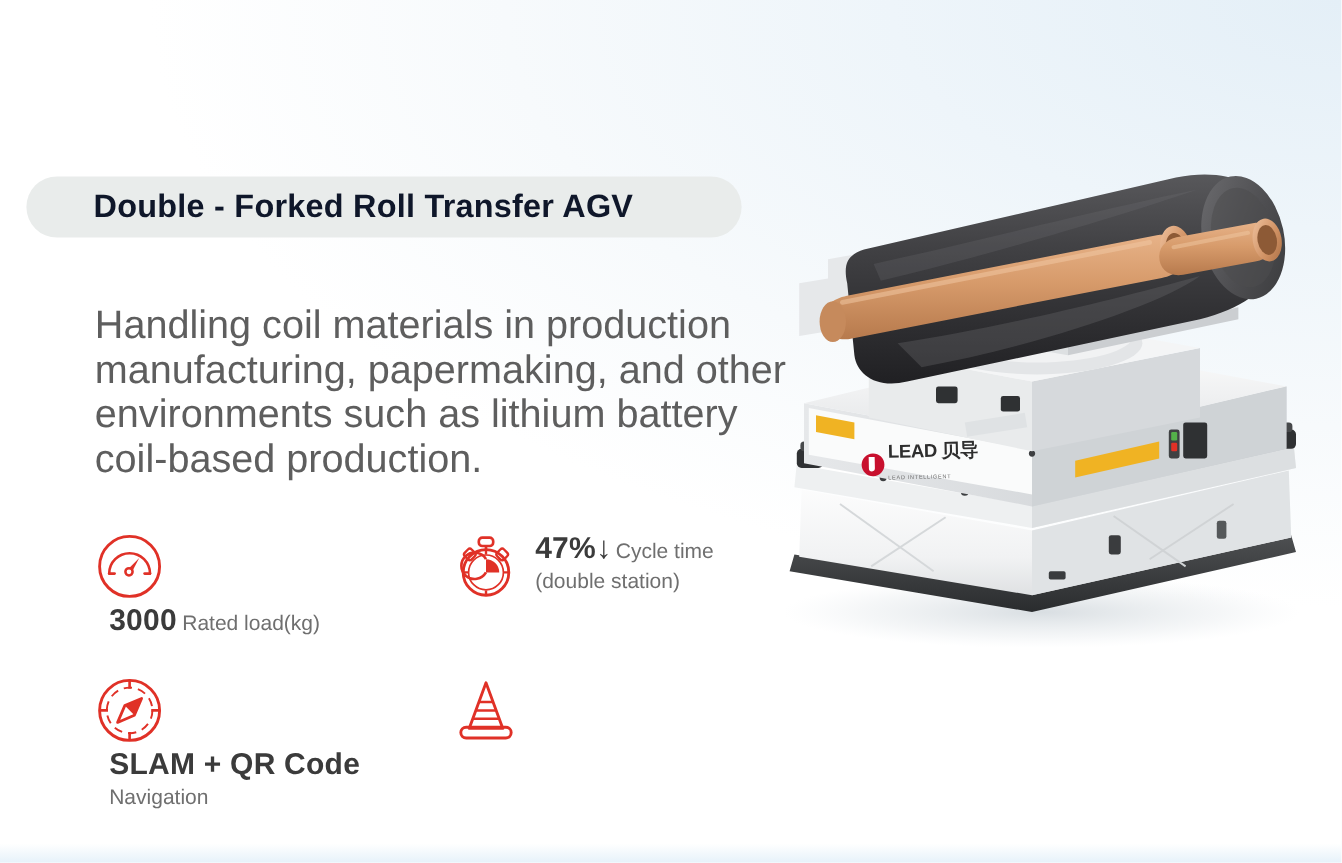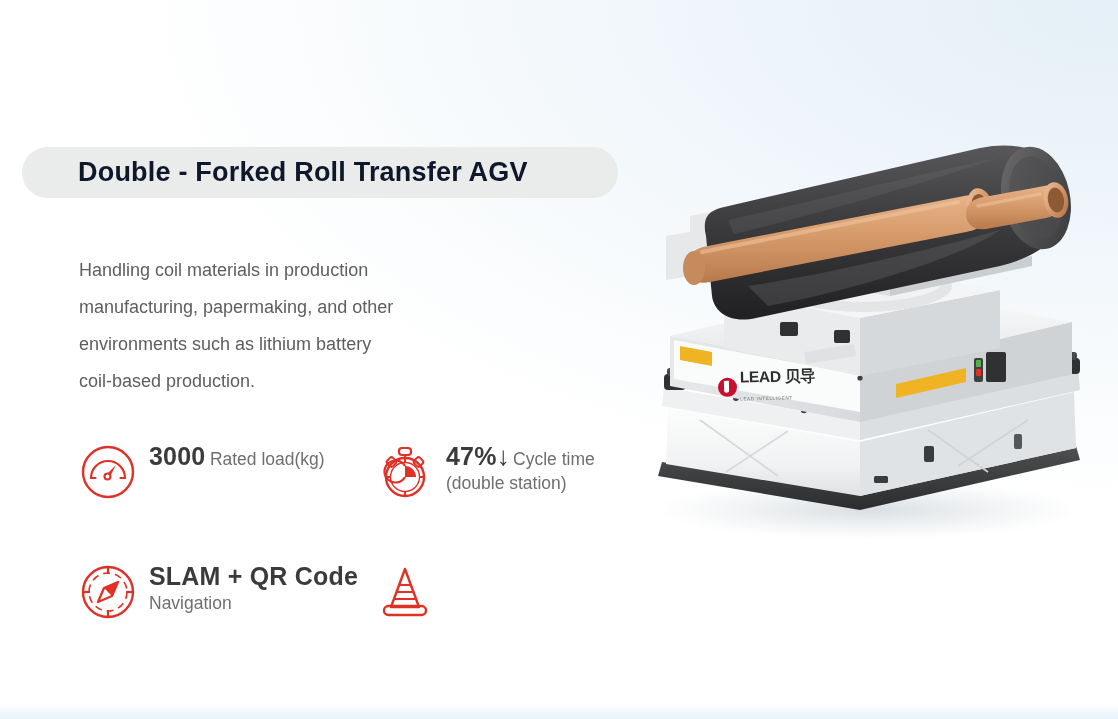--- a/index.html
+++ b/index.html
@@ -52,21 +52,21 @@
     letter-spacing: 0.2px;
     white-space: nowrap;
   }
 
   
   .description {
     position: absolute;
     left: 79px;
     top: 252px;
     width: 560px;
-    font-size: 18px;
+    font-size: 33px;
     line-height: 37px;
     color: #5e5e5e;
     font-weight: 400;
   }
   .description .line { display: block; white-space: nowrap; }
 
   
   .specs {
     position: absolute;
     left: 79px;
@@ -74,21 +74,21 @@
     width: 600px;
   }
   .spec-row {
     display: flex;
   }
   .spec-row.row-1 { height: 120px; }
   .spec {
     display: flex;
     align-items: flex-start;
   }
-  .spec.col-1 { width: 297px; }
+  .spec.col-1 { width: 297px; flex-direction: column; }
   .spec.col-2 { width: 300px; }
 
   .spec-icon {
     width: 58px;
     height: 58px;
     flex: 0 0 58px;
     margin-top: 3px;
   }
   .spec-icon svg { display: block; width: 58px; height: 58px; }
 

